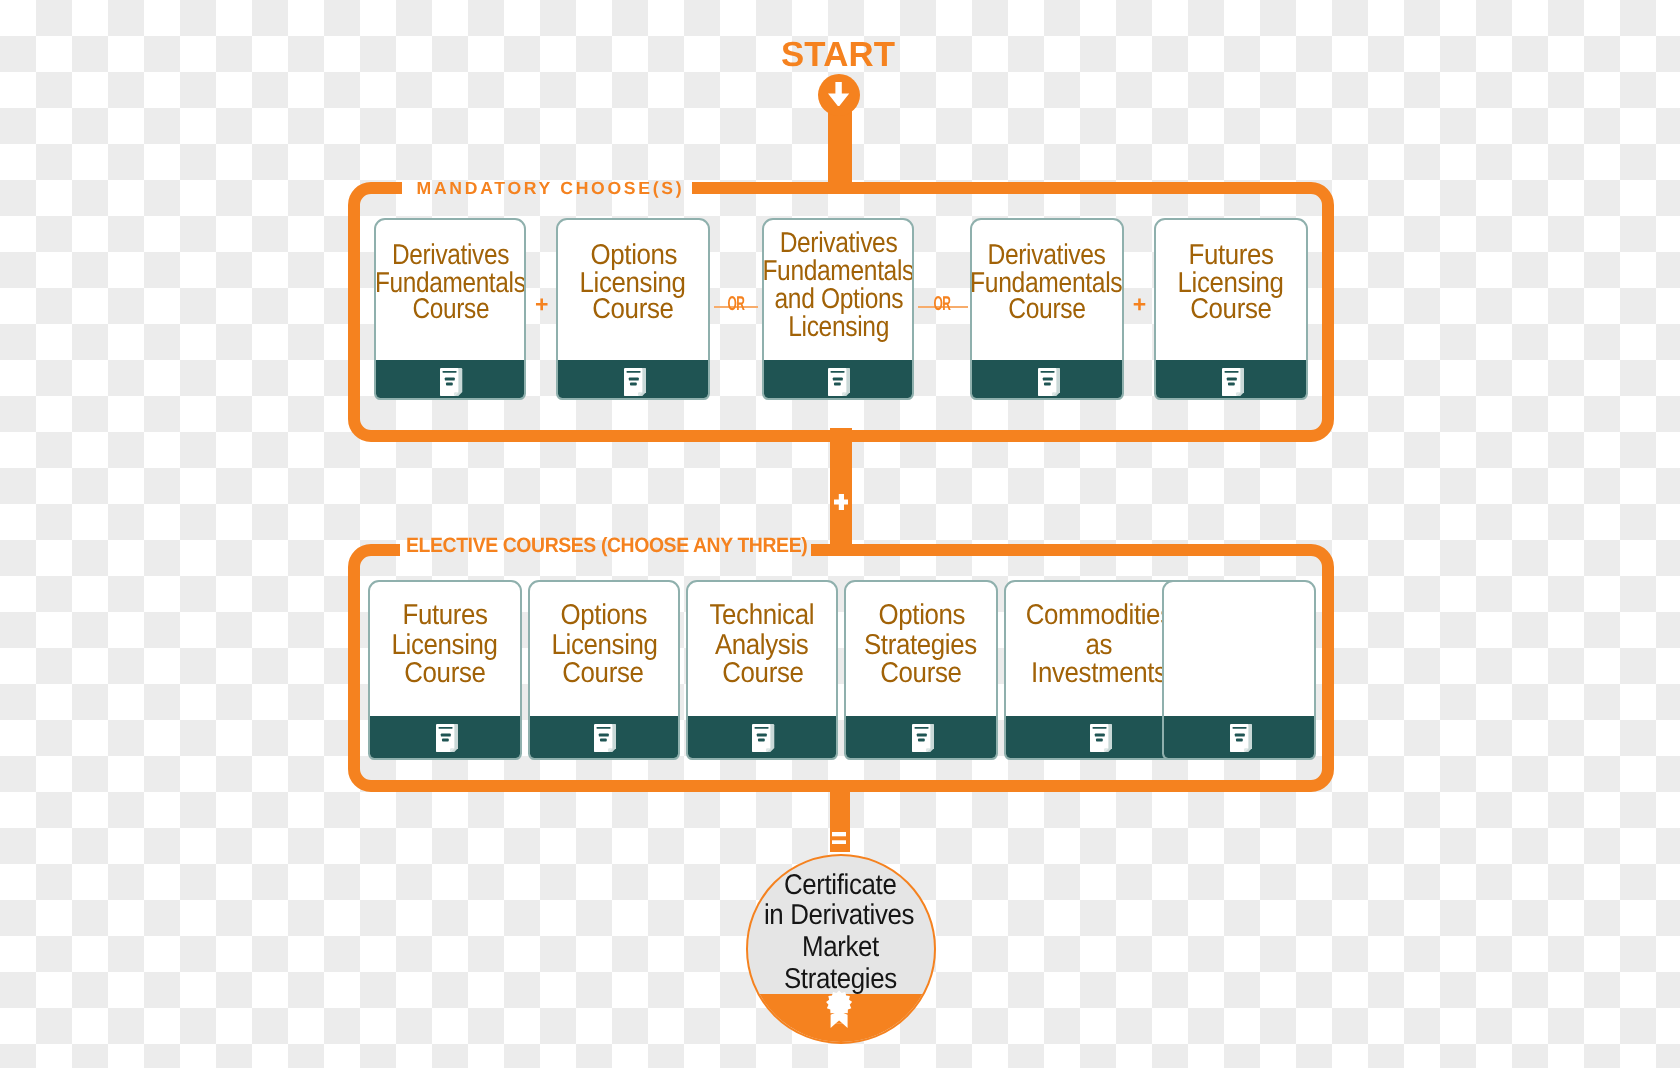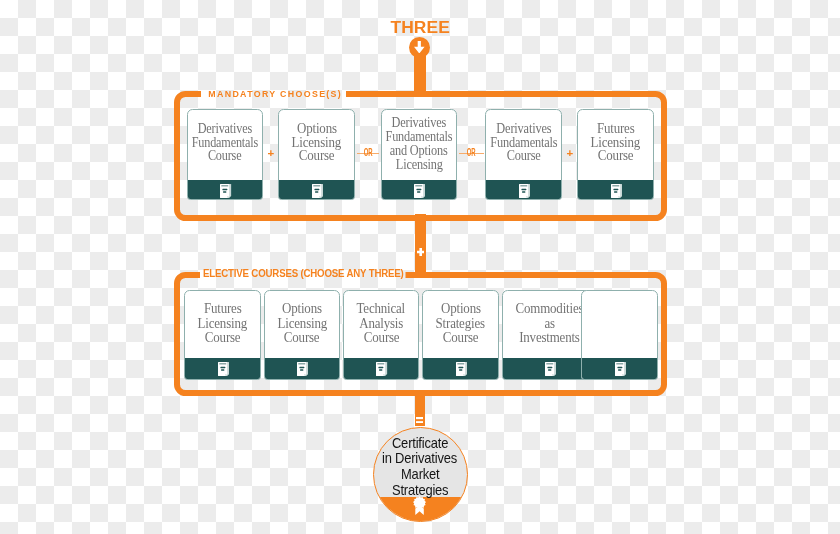--- a/index.html
+++ b/index.html
@@ -42,22 +42,22 @@
 
   
   .card{
     position:absolute;box-sizing:border-box;
     border:1.1px solid #8FB0AD;
     border-radius:5.5px 5.5px 3.2px 3.2px;
     background:#fff;overflow:hidden;
   }
   .card-text{
     position:absolute;left:0;right:0;
-    text-align:center;color:#737373;
-    font-family:Liberation Serif, serif;
+    text-align:center;color:#a16207;
+    font-family:Liberation Sans, sans-serif;
     letter-spacing:-0.2px;
   }
   .ln-row{display:flex;justify-content:center;}
   .ln{display:block;white-space:nowrap;transform-origin:center center;flex:0 0 auto;}
   .card-foot{
     position:absolute;left:-1.5px;right:-1.5px;bottom:-1.5px;background:#1F5453;
     display:flex;align-items:center;justify-content:center;
   }
   .card-foot svg{margin-top:0.8px;margin-left:1.6px;}
 
@@ -89,21 +89,21 @@
     position:absolute;left:0;right:0;top:7.9px;text-align:center;
     color:#151515;font-size:14.3px;line-height:15.55px;letter-spacing:-0.2px;
   }
   #result-icon{position:absolute;left:39.4px;bottom:1.6px;}
 </style>
 </head>
 <body>
 
 <div id="stage">
 
-  <div id="start-label">THREE</div>
+  <div id="start-label">START</div>
   <div class="vbar" id="start-bar" style="left:414px;top:47px;width:11.5px;height:44px;"></div>
   <div id="start-circle">
     <svg width="10.6" height="12.5" viewBox="0 0 10.6 12.5">
       <path d="M3.7 0 h3.2 v5.7 h3.7 L5.3 12.5 L0 5.7 h3.7 Z" fill="#ffffff"></path>
     </svg>
   </div>
 
   <div class="frame" id="mandatory-frame" style="left:174px;top:90.5px;">
     <svg width="493" height="130" viewBox="0 0 493 130">
       <path d="M27 3 H11.5 A8.5 8.5 0 0 0 3 11.5 V118.5 A8.5 8.5 0 0 0 11.5 127 H481.5

